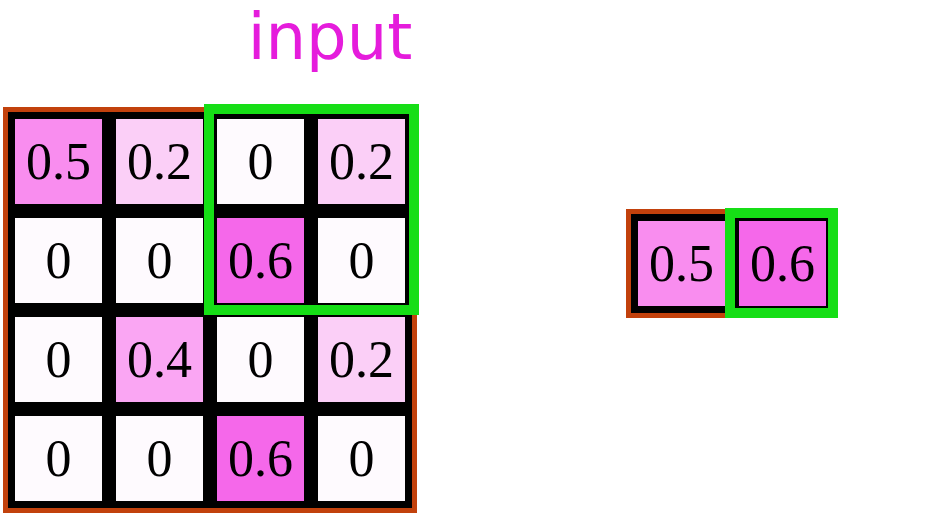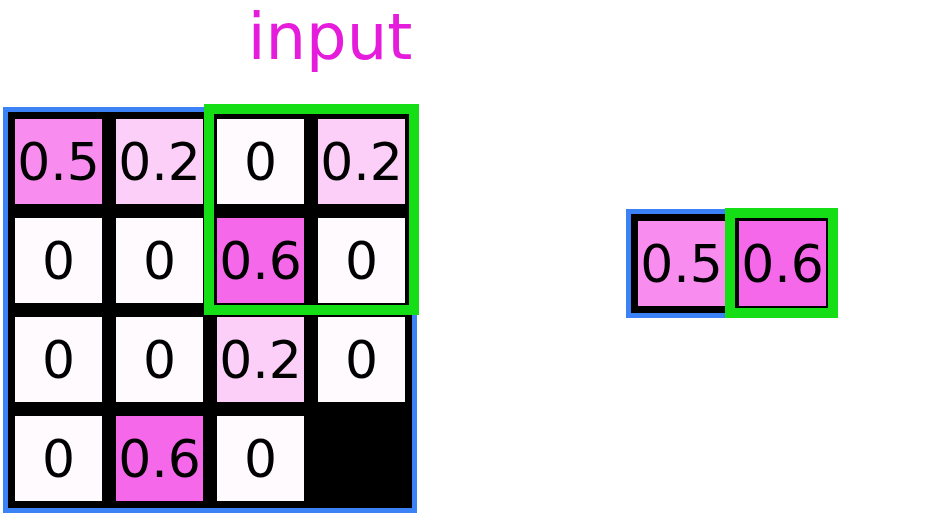--- a/index.html
+++ b/index.html
@@ -20,22 +20,23 @@
     top: 2px;
     transform: translateX(-50%);
     font-size: 64px;
     font-weight: 400;
     line-height: 1.1;
     white-space: nowrap;
   }
   .pool-grid {
     position: absolute;
     display: grid;
-    border: 5px solid #3b82f6;
+    border: 5px solid #c2410c;
     background: #000000;
+    font-family: Liberation Serif, serif;
   }
   .pool-grid .cell {
     box-sizing: border-box;
     width: 101px;
     height: 99px;
     border: 7px solid #000000;
     display: flex;
     align-items: center;
     justify-content: center;
     font-size: 52px;
@@ -62,20 +63,21 @@
   <div id="input-grid" class="pool-grid" style="left: 3px; top: 107px; grid-template-columns: repeat(4, 101px);">
       <div class="cell" style="background: rgb(249, 141, 239); color: rgb(0, 0, 0);">0.5</div>
       <div class="cell" style="background: rgb(251, 207, 247); color: rgb(0, 0, 0);">0.2</div>
       <div class="cell" style="background: rgb(254, 250, 254); color: rgb(0, 0, 0);">0</div>
       <div class="cell" style="background: rgb(251, 207, 247); color: rgb(0, 0, 0);">0.2</div>
       <div class="cell" style="background: rgb(254, 250, 254); color: rgb(0, 0, 0);">0</div>
       <div class="cell" style="background: rgb(254, 250, 254); color: rgb(0, 0, 0);">0</div>
       <div class="cell" style="background: rgb(245, 104, 234); color: rgb(0, 0, 0);">0.6</div>
       <div class="cell" style="background: rgb(254, 250, 254); color: rgb(0, 0, 0);">0</div>
       <div class="cell" style="background: rgb(254, 250, 254); color: rgb(0, 0, 0);">0</div>
+      <div class="cell" style="background: rgb(250, 166, 243); color: rgb(0, 0, 0);">0.4</div>
       <div class="cell" style="background: rgb(254, 250, 254); color: rgb(0, 0, 0);">0</div>
       <div class="cell" style="background: rgb(251, 207, 247); color: rgb(0, 0, 0);">0.2</div>
       <div class="cell" style="background: rgb(254, 250, 254); color: rgb(0, 0, 0);">0</div>
       <div class="cell" style="background: rgb(254, 250, 254); color: rgb(0, 0, 0);">0</div>
       <div class="cell" style="background: rgb(245, 104, 234); color: rgb(0, 0, 0);">0.6</div>
       <div class="cell" style="background: rgb(254, 250, 254); color: rgb(0, 0, 0);">0</div>
     </div>
 
   <div class="highlight-box" style="left: 204px; top: 104px; width: 215px; height: 211px; border-color: rgb(22, 222, 22);"></div>
 

